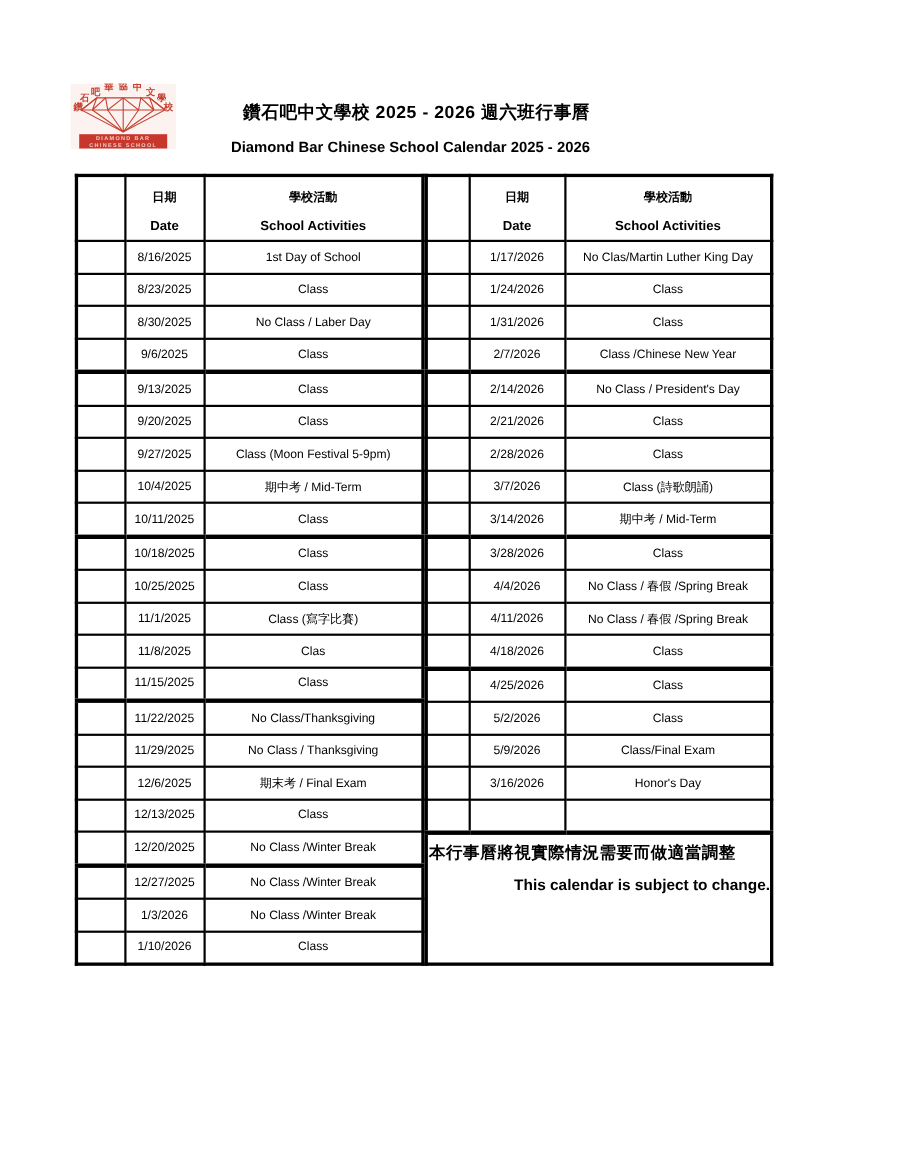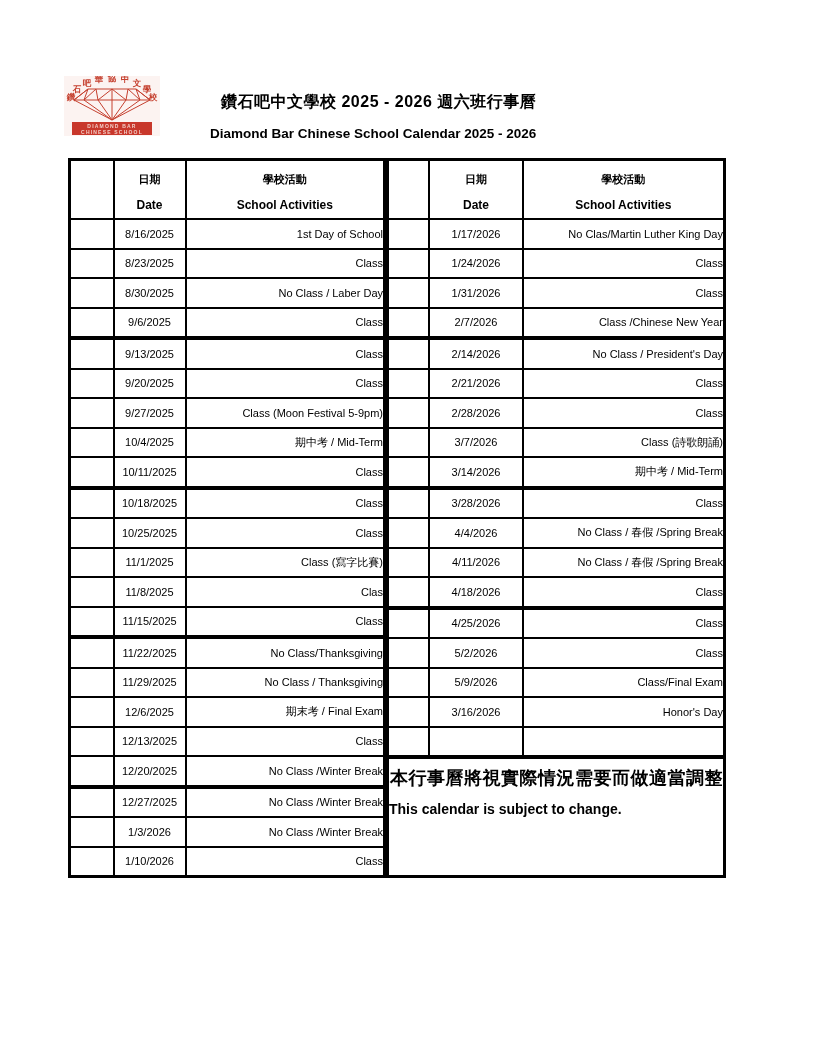--- a/index.html
+++ b/index.html
@@ -24,31 +24,31 @@
   }
   .left-table{border:3px solid #000;}
   .right-table{border:3px solid #000;}
   .left-table{border-right:3px solid #000;}
   .right-block{display:flex;flex-direction:column;border-left:0;}
   .header-row th{height:57px;border-bottom:4px solid #000;vertical-align:middle;}
   .h-zh{font-size:11px;margin-top:4px;}
   .h-en{font-size:12px;margin-top:11px;}
   td{height:27.5px;font-size:11px;}
   td.date-cell{text-align:center;}
-  td.act-cell{text-align:right;padding-left:3px;}
+  td.act-cell{text-align:center;padding-left:3px;}
   tr.group-end td{border-bottom-width:4px;}
   .note{
     flex:1;
     border:3px solid #000;border-top:none;
     box-sizing:border-box;
     display:flex;flex-direction:column;
     padding-top:7px;
   }
-  .note-zh{font-size:18px;font-weight:bold;padding-left:1px;letter-spacing:0.5px;}
-  .note-en{font-size:14px;font-weight:bold;text-align:left;margin-top:11px;}
+  .note-zh{font-size:15px;font-weight:bold;padding-left:1px;letter-spacing:0.5px;}
+  .note-en{font-size:14px;font-weight:bold;text-align:right;margin-top:11px;}
   
   col.c-week-l{width:44px;} col.c-date-l{width:72px;} col.c-act-l{width:199px;}
   col.c-week-r{width:39px;} col.c-date-r{width:87px;} col.c-act-r{width:188px;}
 </style>
 </head>
 <body>
 
 <div class="sheet">
 
   <svg class="logo" viewBox="0 0 96 60">

